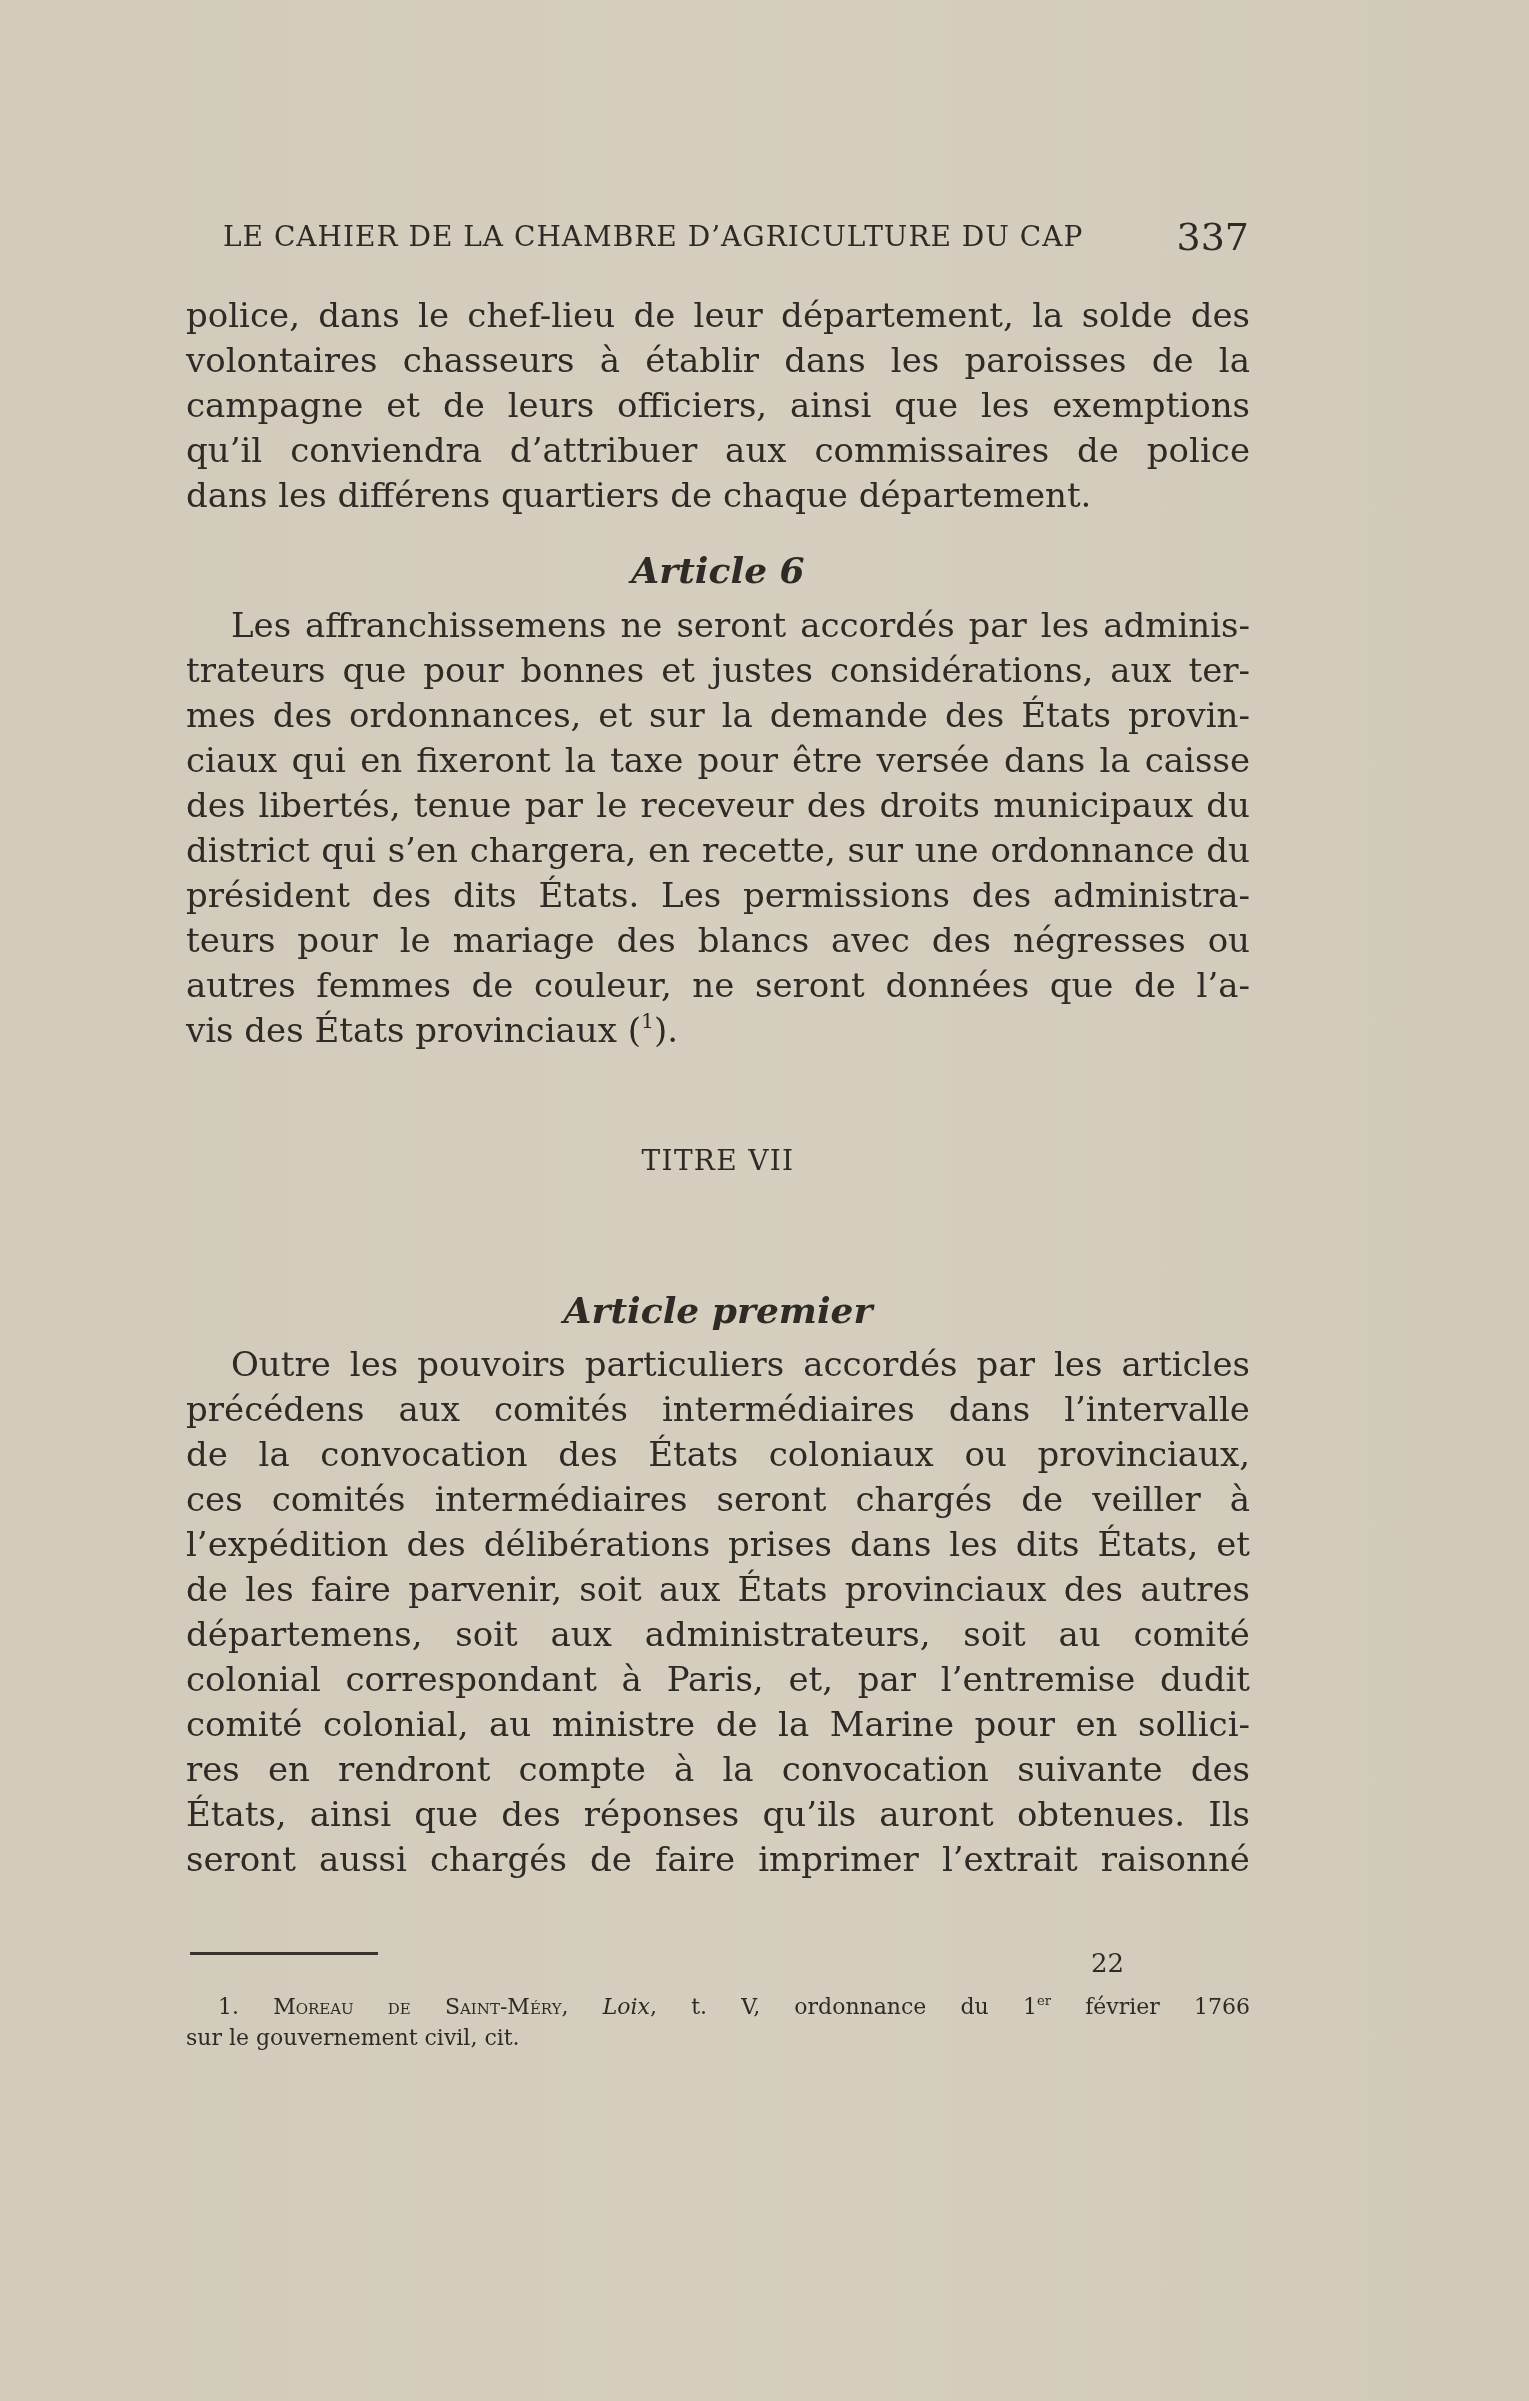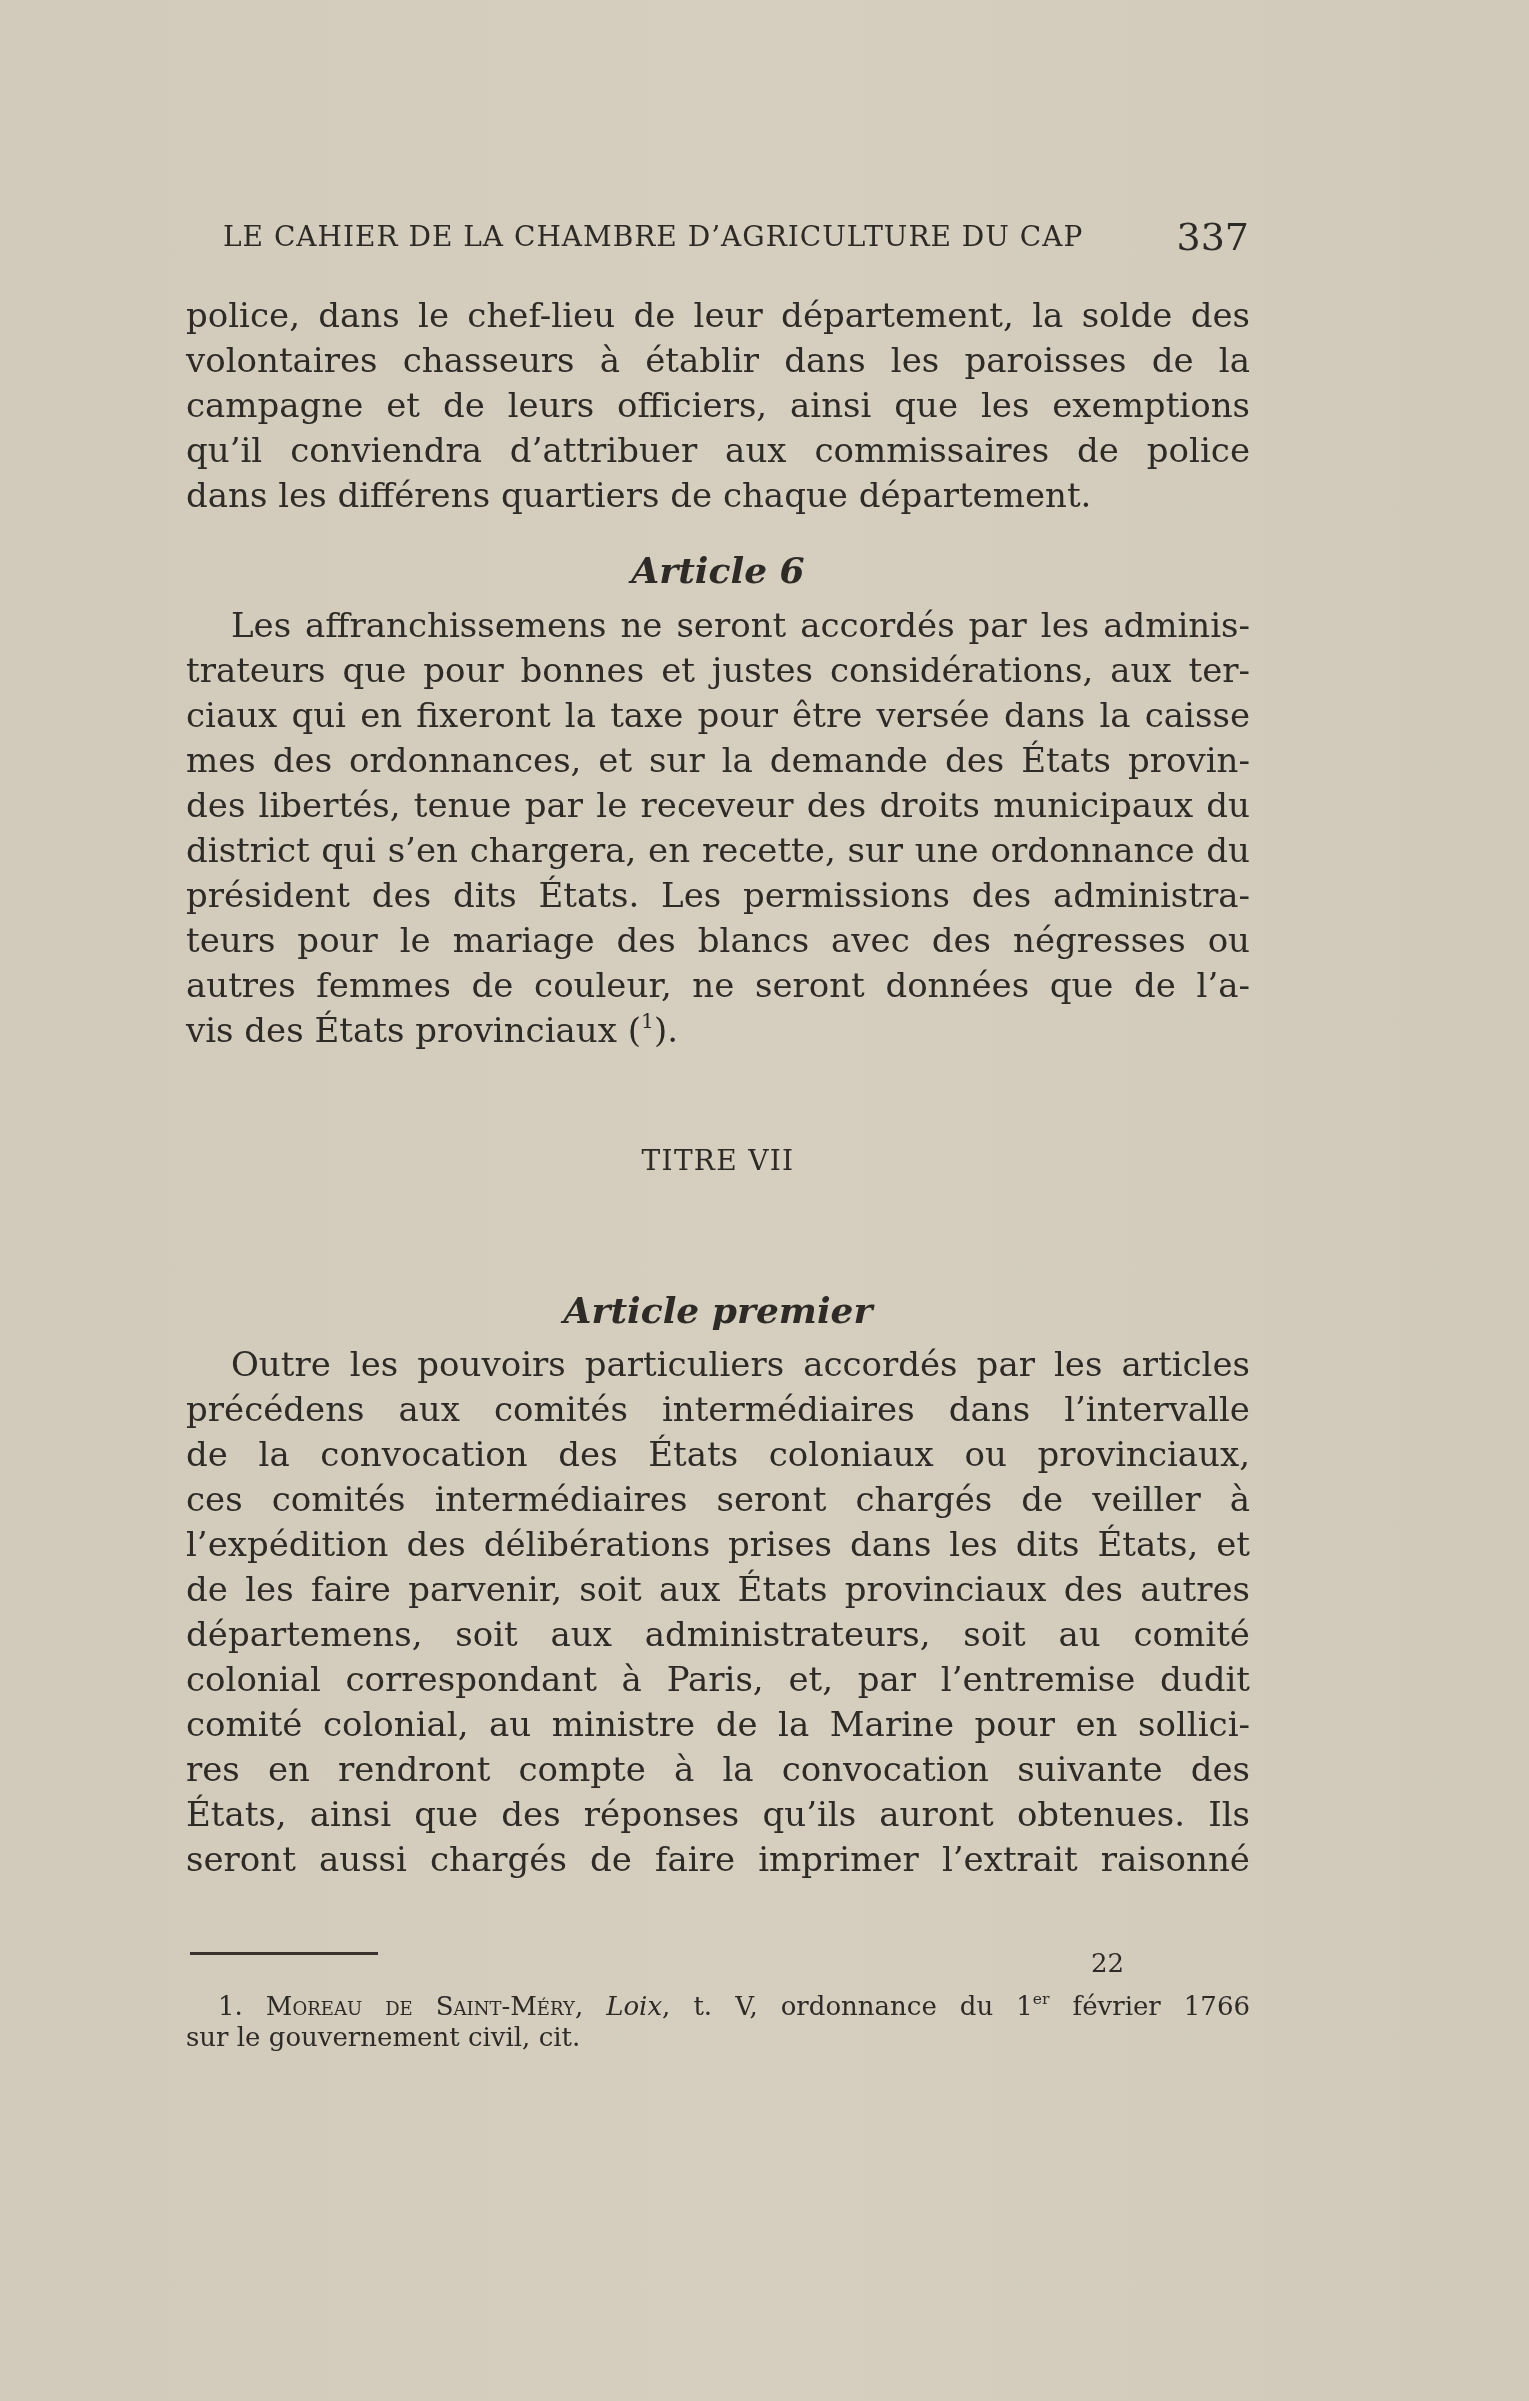--- a/index.html
+++ b/index.html
@@ -74,21 +74,21 @@
     .footnote-rule {
       position: absolute;
       left: 190px; top: 1952px;
       width: 188px; height: 2.7px;
       background: #3a332d;
     }
     .footnote {
       position: absolute;
       left: 186px;
       width: 1064px;
-      font-size: 26px;
+      font-size: 22px;
       line-height: 31px;
     }
     .footnote .smallcaps { font-variant: small-caps; }
     .footnote .it { font-style: italic; }
     .signature {
       position: absolute;
       left: 1091px; top: 1948px;
       font-size: 26px;
       line-height: 31px;
     }
@@ -110,22 +110,22 @@
     <span class="line">campagne et de leurs officiers, ainsi que les exemptions</span>
     <span class="line">qu’il conviendra d’attribuer aux commissaires de police</span>
     <span class="line last">dans les différens quartiers de chaque département.</span>
   </div>
 
   <div class="heading-italic" style="top:548px;">Article 6</div>
 
   <div class="block" style="top:603px;">
     <span class="line indent">Les affranchissemens ne seront accordés par les adminis-</span>
     <span class="line">trateurs que pour bonnes et justes considérations, aux ter-</span>
+    <span class="line">mes des ordonnances, et sur la demande des États provin-</span>
     <span class="line">ciaux qui en fixeront la taxe pour être versée dans la caisse</span>
-    <span class="line">mes des ordonnances, et sur la demande des États provin-</span>
     <span class="line">des libertés, tenue par le receveur des droits municipaux du</span>
     <span class="line">district qui s’en chargera, en recette, sur une ordonnance du</span>
     <span class="line">président des dits États. Les permissions des administra-</span>
     <span class="line">teurs pour le mariage des blancs avec des négresses ou</span>
     <span class="line">autres femmes de couleur, ne seront données que de l’a-</span>
     <span class="line last"><span>vis des États provinciaux</span> (<sup>1</sup>)<span>.</span></span>
   </div>
 
   <div class="heading-caps" style="top:1141px;">TITRE VII</div>
 

